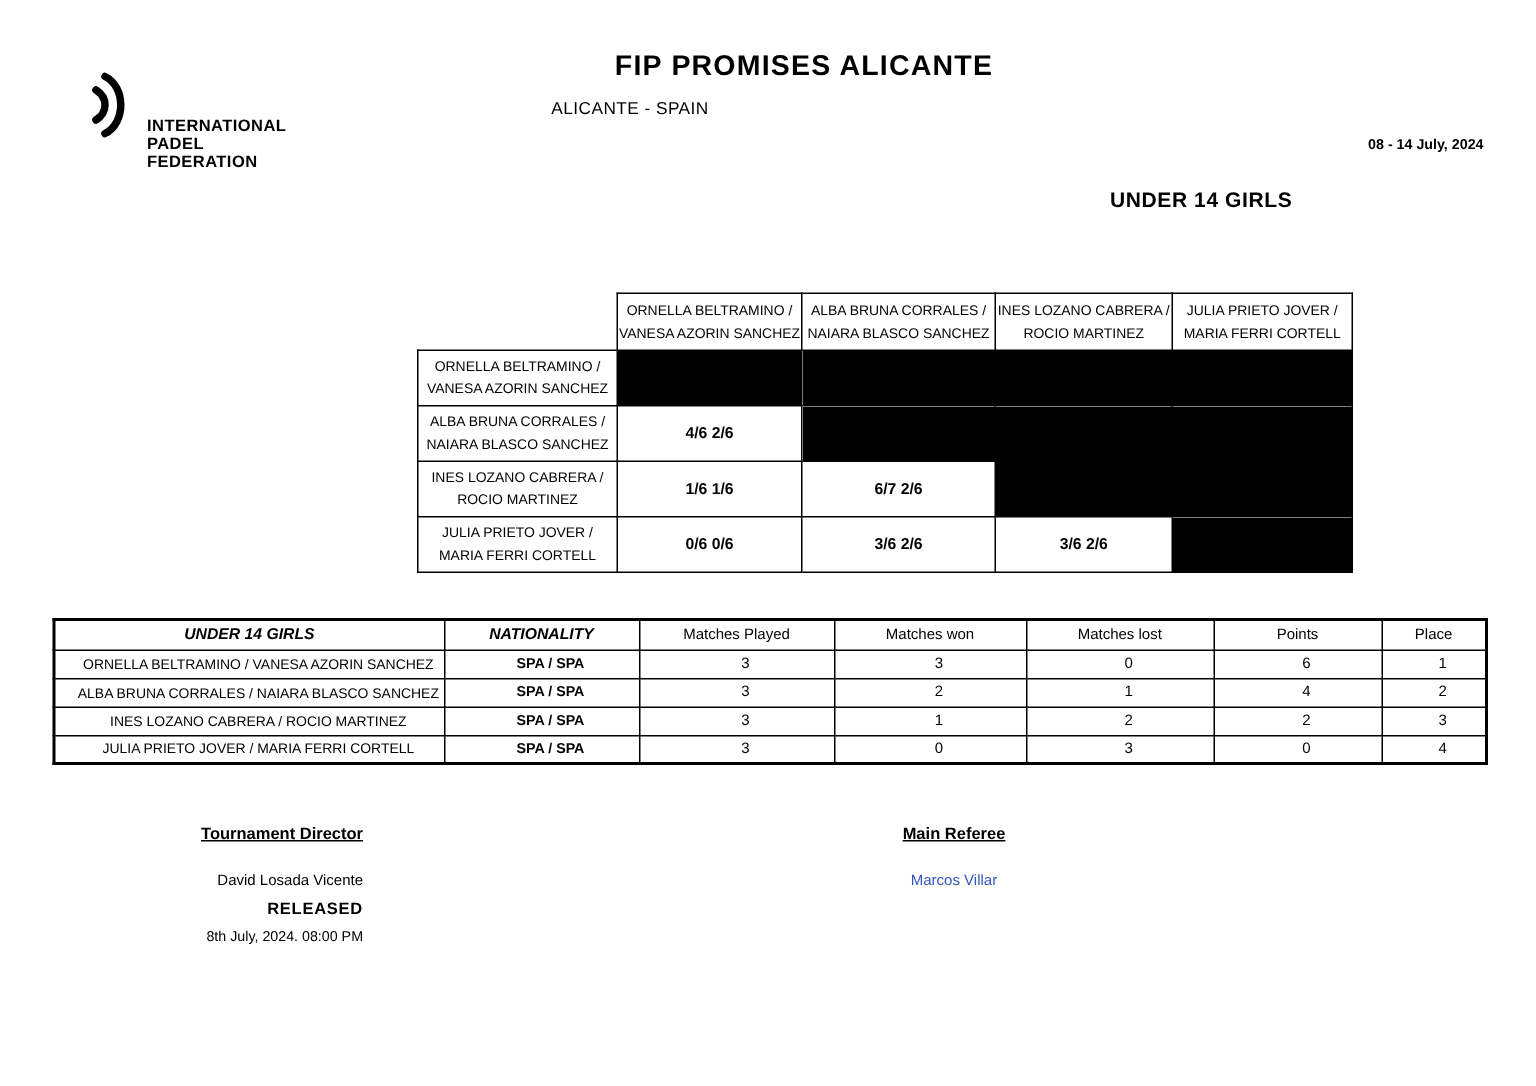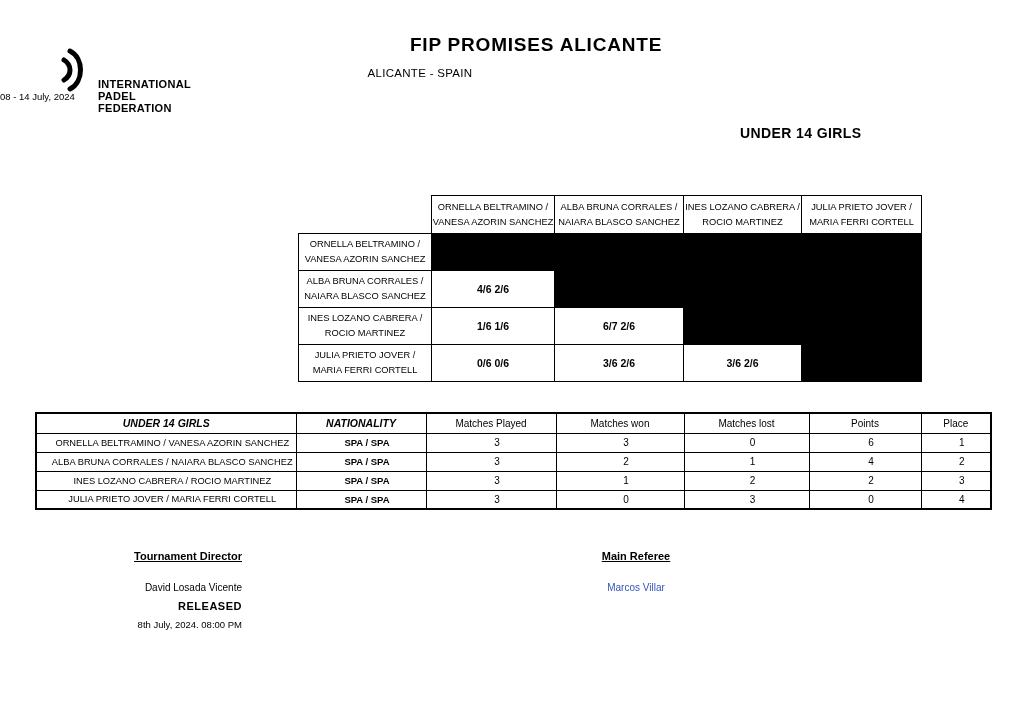--- a/index.html
+++ b/index.html
@@ -10,26 +10,26 @@
     overflow:hidden;
   }
 
   
   .logo { position:absolute; left:57px; top:30px; display:flex; align-items:center; gap:7px; }
   .logo-text { font-weight:bold; font-size:11px; line-height:12px; letter-spacing:0.3px;margin-top:48px; }
   .doc-title { position:absolute; left:0; top:34px; width:1024px; text-align:center;
                font-size:19px; font-weight:bold; letter-spacing:0.8px;padding-left:48px; }
   .doc-subtitle { position:absolute; left:0; top:67px; width:840px; text-align:center;
                   font-size:11.5px; letter-spacing:0.3px; }
-  .doc-dates { position:absolute; left:0; top:91px; width:989px; text-align:left; font-size:9.5px; }
+  .doc-dates { position:absolute; left:0; top:91px; width:989px; text-align:right; font-size:9.5px;font-weight:bold; }
   .category { position:absolute; left:740px; top:125px; font-size:14px; font-weight:bold; letter-spacing:0.4px; }
 
   
   table { border-collapse:collapse; }
-  .matrix { position:absolute; left:298px; top:195px; table-layout:fixed; }
+  .matrix { position:absolute; left:278px; top:195px; table-layout:fixed; }
   .matrix td { border:1px solid #000; text-align:center; vertical-align:middle;
                font-size:9.3px; line-height:15px; overflow:hidden; }
   .matrix td.corner { border:none; background:transparent; }
   .matrix tr.mx-head-row td { height:38px; }
   .matrix tr.mx-row td { height:37px; }
   .matrix td.black { background:#000; }
   .matrix td.score { font-weight:bold; font-size:10.5px; }
 
   
   .standings { position:absolute; left:35px; top:412px; width:955px; table-layout:fixed;

